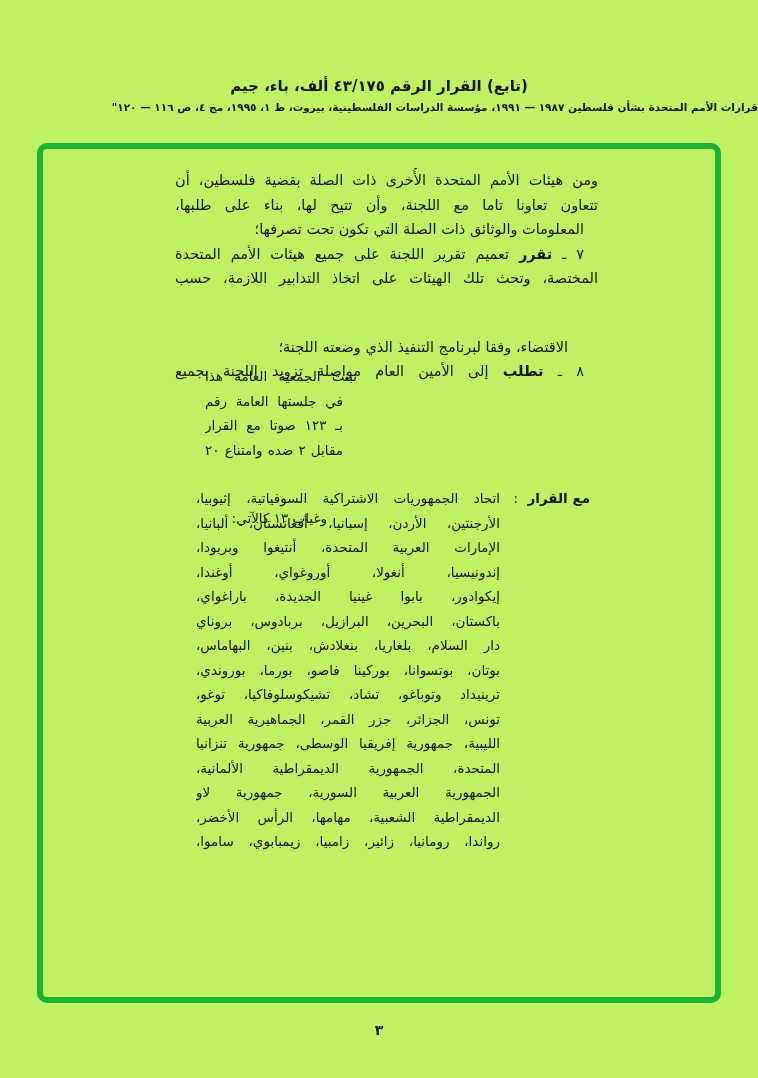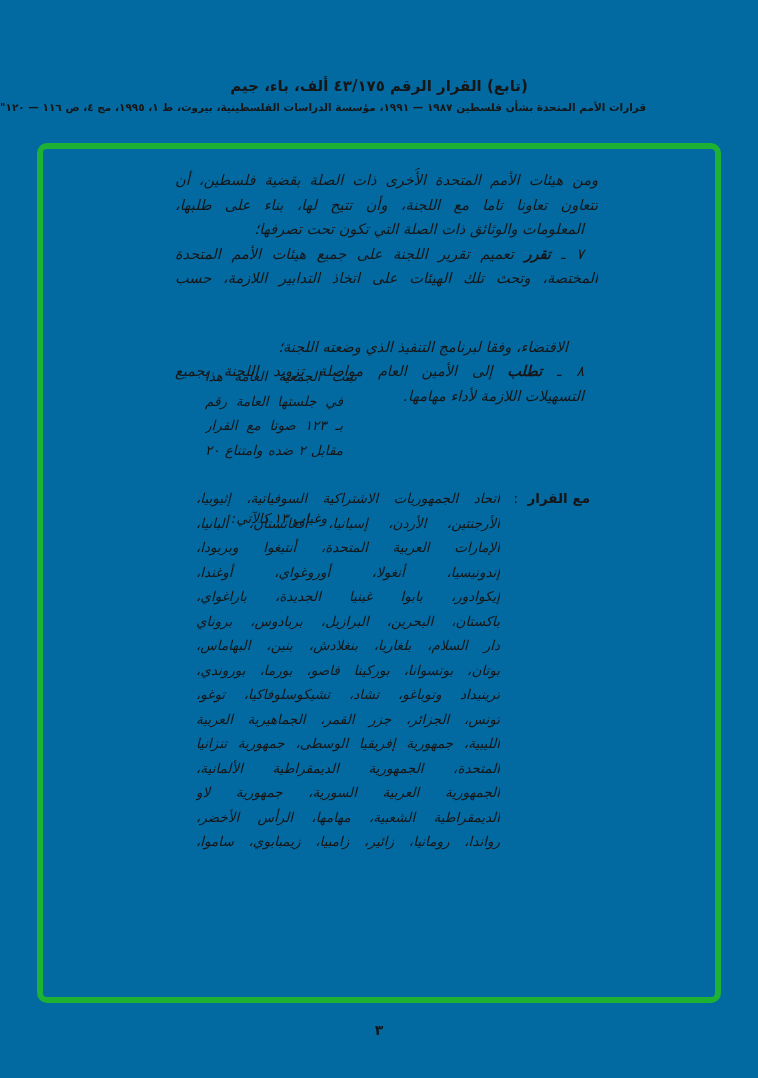--- a/index.html
+++ b/index.html
@@ -1,36 +1,36 @@
 <!DOCTYPE html>
 <html lang="ar"><head>
 <meta charset="utf-8">
 <style>
   html,body { margin:0; padding:0; background:#ffffff; }
   .page {
-    position:relative; width:758px; height:1078px; background:#0369a1;
+    position:relative; width:758px; height:1078px; background:#bef264;
     font-family:"DejaVu Sans", sans-serif; color:#161616; overflow:hidden;
   }
   .hdr-title {
     position:absolute; top:76px; left:0; right:0; text-align:center;
     direction:rtl; font-weight:bold; font-size:15px; line-height:20px;
   }
   .hdr-source {
-    position:absolute; top:99px; left:0; right:0; text-align:left;
+    position:absolute; top:99px; left:0; right:0; text-align:right;
     direction:rtl; font-weight:bold; font-size:10.5px; line-height:16px;
   }
   .green-box {
     position:absolute; left:37px; top:143px; width:672px; height:848px;
     border:6px solid #1db233; border-radius:10px; background:transparent;
   }
   .tblock { position:absolute; direction:rtl; }
   .para-block   { top:168px; right:160px; width:423px; font-size:14.5px; }
   .vote-block   { top:364px; right:401px; width:152px; font-size:13.5px; }
   .countries-block { top:486px; right:258px; width:304px; font-size:13.5px;margin-left:28px; }
-  .tline { height:24.5px; line-height:24.5px; overflow:hidden; text-align:right;font-style:italic; }
+  .tline { height:24.5px; line-height:24.5px; overflow:hidden; text-align:right; }
   .tline.just { text-align:justify; text-align-last:justify; }
   .tline.ind1 { padding-right:14px; }
   .tline.ind2 { padding-right:30px;margin-top:44px; }
   .bold { font-weight:bold;margin-top:40px; }
   .with-label {
     position:absolute; top:486px; right:168px; direction:rtl;
     font-weight:bold; font-size:13.5px; line-height:24.5px;
   }
   .with-colon {
     position:absolute; top:486px; right:240px; direction:rtl;
@@ -52,21 +52,20 @@
   <div class="green-box" style="border-color: rgb(29, 178, 51);"></div>
 
   <div class="tblock para-block" id="para-block">
       <div class="tline just"><span>ومن هيئات الأمم المتحدة الأُخرى ذات الصلة بقضية فلسطين، أن</span></div>
       <div class="tline just"><span>تتعاون تعاونا تاما مع اللجنة، وأن تتيح لها، بناء على طلبها،</span></div>
       <div class="tline ind1"><span>المعلومات والوثائق ذات الصلة التي تكون تحت تصرفها؛</span></div>
       <div class="tline just ind1"><span>٧ ـ </span><span class="bold">تقرر</span><span> تعميم تقرير اللجنة على جميع هيئات الأمم المتحدة</span></div>
       <div class="tline just"><span>المختصة، وتحث تلك الهيئات على اتخاذ التدابير اللازمة، حسب</span></div>
       <div class="tline ind2"><span>الاقتضاء، وفقا لبرنامج التنفيذ الذي وضعته اللجنة؛</span></div>
       <div class="tline just ind1"><span>٨ ـ </span><span class="bold">تطلب</span><span> إلى الأمين العام مواصلة تزويد اللجنة بجميع</span></div>
-      <div class="tline ind1"><span>التسهيلات اللازمة لأداء مهامها.</span></div>
     </div>
 
   <div class="tblock vote-block" id="vote-block">
       <div class="tline just"><span>تبنت الجمعية العامة هذا القرار،</span></div>
       <div class="tline just ind1"><span>في جلستها العامة رقم ٨٢،</span></div>
       <div class="tline just ind1"><span>بـ ١٢٣ صوتا مع القرار في</span></div>
       <div class="tline just ind1"><span>مقابل ٢ ضده وامتناع ٢٠</span></div>
       <div class="tline ind2"><span>وغياب ١٣ كالآتي:</span></div>
     </div>
 

